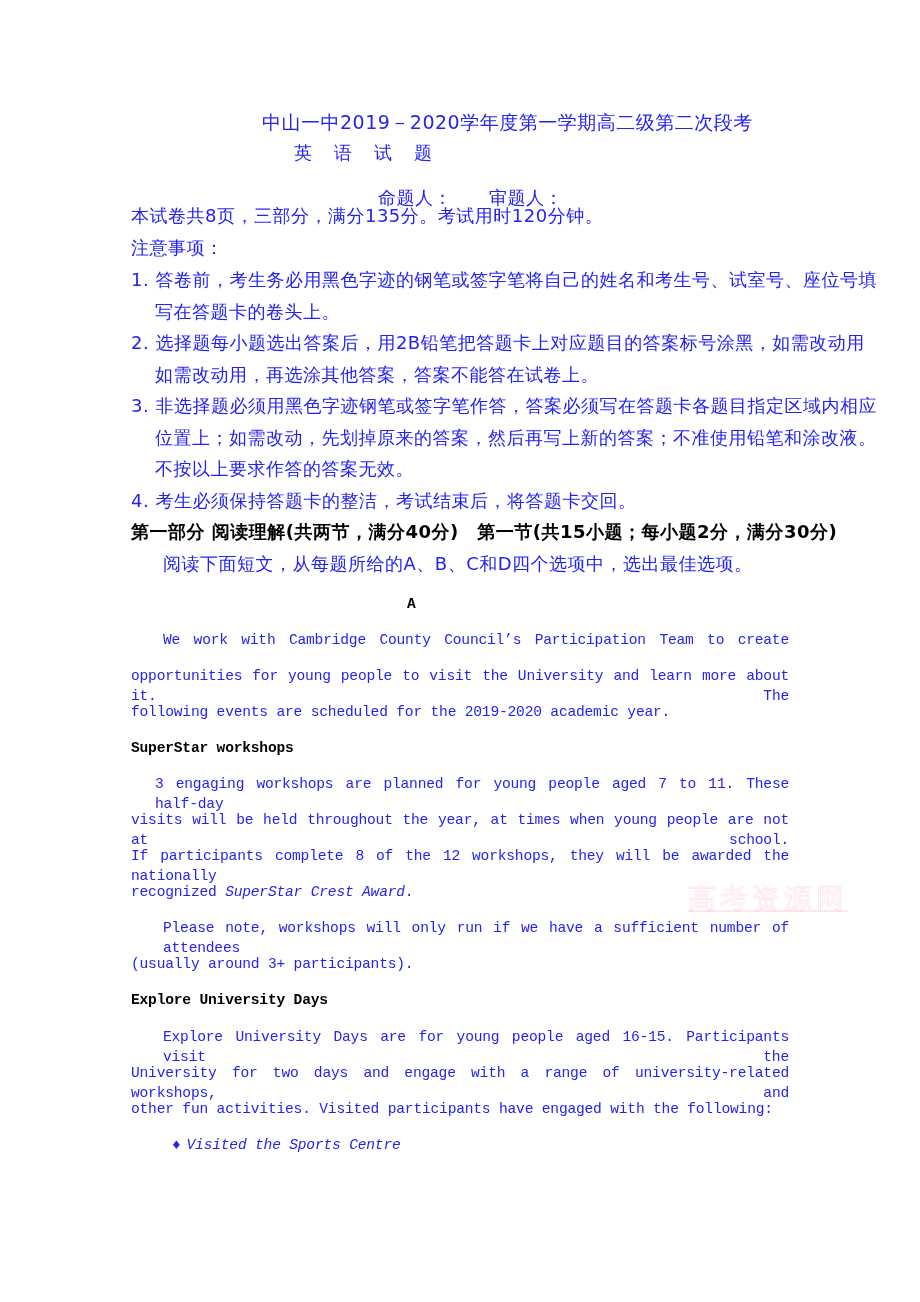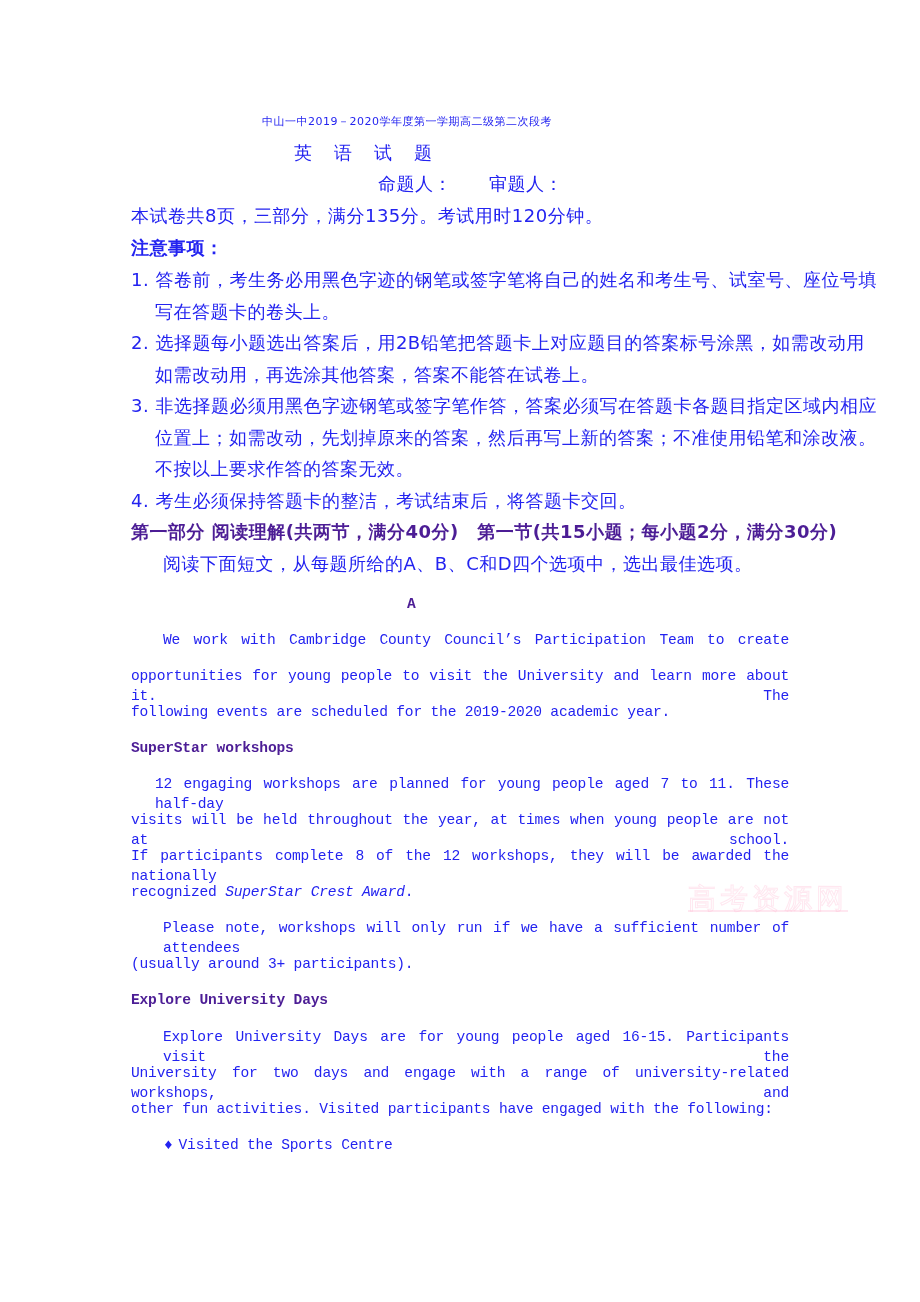--- a/index.html
+++ b/index.html
@@ -40,28 +40,28 @@
       letter-spacing: -0.2px;
     }
     .justify {
       width: 658px;
       text-align: justify;
       text-align-last: justify;
       white-space: normal;
     }
     .bold {
       font-weight: bold;
-      color: #4c1d95;
+      color: #000000;
     }
     .italic {
       font-style: italic;
       font-weight: normal;
     }
     .title {
-      font-size: 11px;
+      font-size: 19px;
     }
     .watermark {
       position: absolute;
       left: 688px;
       top: 880px;
       font-family: "DejaVu Sans", sans-serif;
       font-size: 28px;
       letter-spacing: 4px;
       color: transparent;
       -webkit-text-stroke: 1px rgba(255, 170, 200, 0.35);
@@ -74,25 +74,25 @@
       margin-right: 6px;
     }
   </style>
 </head>
 <body>
 
 <div class="page">
 
   <div class="line cn title" style="left:131px;top:112px;">中山一中2019－2020学年度第一学期高二级第二次段考</div>
   <div class="line cn" style="left:163px;top:143px;letter-spacing:2px;">英　语　试　题</div>
-  <div class="line cn" style="left:247px;top:174px;text-align:right;">命题人：　　审题人：</div>
+  <div class="line cn" style="left:247px;top:188px;text-align:right;">命题人：　　审题人：</div>
 
   <div class="line cn" style="top:206px;">本试卷共8页，三部分，满分135分。考试用时120分钟。</div>
 
-  <div class="line cn" style="top:238px;font-weight:bold;">注意事项：</div>
+  <div class="line cn" style="top:238px;">注意事项：</div>
 
   <div class="line cn" style="top:270px;">1. 答卷前，考生务必用黑色字迹的钢笔或签字笔将自己的姓名和考生号、试室号、座位号填</div>
   <div class="line cn" style="left:24px;top:302px;">写在答题卡的卷头上。</div>
 
   <div class="line cn" style="top:333px;">2. 选择题每小题选出答案后，用2B铅笔把答题卡上对应题目的答案标号涂黑，如需改动用</div>
   <div class="line cn" style="left:24px;top:365px;">如需改动用，再选涂其他答案，答案不能答在试卷上。</div>
 
   <div class="line cn" style="top:396px;">3. 非选择题必须用黑色字迹钢笔或签字笔作答，答案必须写在答题卡各题目指定区域内相应</div>
   <div class="line cn" style="left:24px;top:428px;">位置上；如需改动，先划掉原来的答案，然后再写上新的答案；不准使用铅笔和涂改液。</div>
   <div class="line cn" style="left:24px;top:459px;">不按以上要求作答的答案无效。</div>
@@ -103,34 +103,34 @@
   <div class="line cn" style="left:32px;top:554px;">阅读下面短文，从每题所给的A、B、C和D四个选项中，选出最佳选项。</div>
 
   <div class="line mono bold" style="left:276px;top:594px;">A</div>
 
   <div class="line mono justify" style="left:0;top:630px;padding-left:32px;width:626px;">We work with Cambridge County Council’s Participation Team to create</div>
   <div class="line mono justify" style="top:666px;">opportunities for young people to visit the University and learn more about it. The</div>
   <div class="line mono" style="top:702px;">following events are scheduled for the 2019-2020 academic year.</div>
 
   <div class="line mono bold" style="top:738px;">SuperStar workshops</div>
 
-  <div class="line mono justify" style="top:774px;padding-left:24px;width:634px;">12 engaging workshops are planned for young people aged 7 to 11. These half-day</div>
+  <div class="line mono justify" style="top:774px;padding-left:24px;width:634px;">3 engaging workshops are planned for young people aged 7 to 11. These half-day</div>
   <div class="line mono justify" style="top:810px;">visits will be held throughout the year, at times when young people are not at school.</div>
   <div class="line mono justify" style="top:846px;">If participants complete 8 of the 12 workshops, they will be awarded the nationally</div>
   <div class="line mono" style="top:882px;">
     <span>recognized </span><span class="italic">SuperStar Crest Award</span><span>.</span>
   </div>
 
   <div class="line mono justify" style="top:918px;padding-left:32px;width:626px;">Please note, workshops will only run if we have a sufficient number of attendees</div>
   <div class="line mono" style="top:954px;">(usually around 3+ participants).</div>
 
   <div class="line mono bold" style="top:990px;">Explore University Days</div>
 
   <div class="line mono justify" style="top:1027px;padding-left:32px;width:626px;">Explore University Days are for young people aged 16-15. Participants visit the</div>
   <div class="line mono justify" style="top:1063px;">University for two days and engage with a range of university-related workshops, and</div>
   <div class="line mono" style="top:1099px;">other fun activities. Visited participants have engaged with the following:</div>
 
-  <div class="line mono" style="left:33px;top:1135px;">
+  <div class="line mono" style="left:41px;top:1135px;font-style:italic;">
     <span class="diamond">♦</span><span>Visited the Sports Centre</span>
   </div>
 </div>
 
 <div class="watermark">高考资源网</div>
 
 </body></html>

